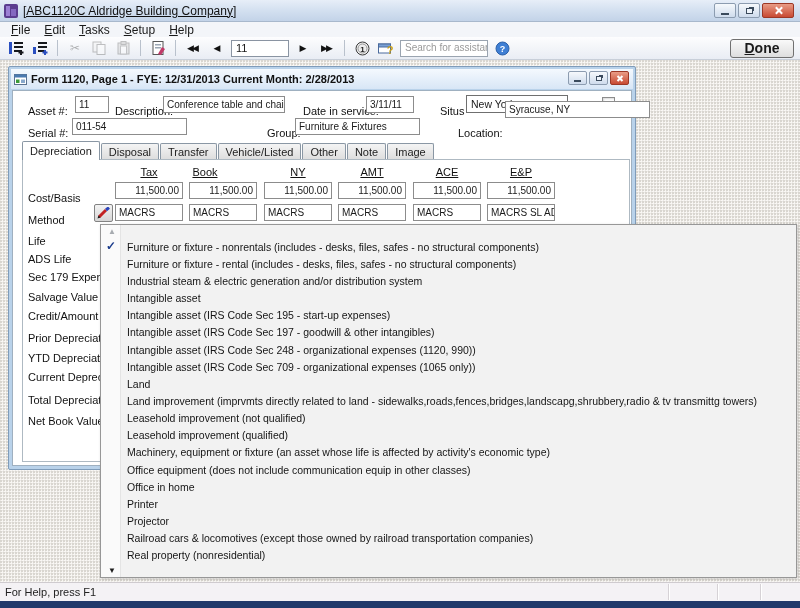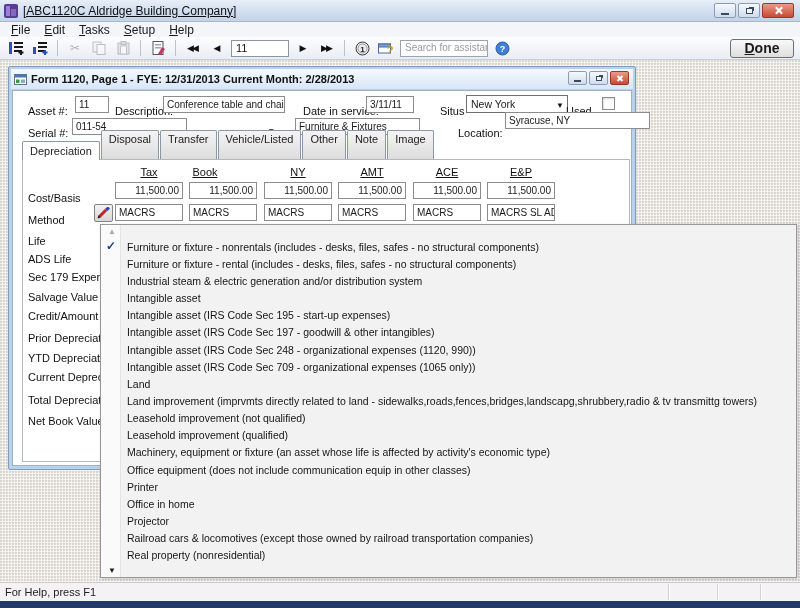--- a/index.html
+++ b/index.html
@@ -61,21 +61,21 @@
 
   .form-label { position:absolute; font-size:11px; color:#111; white-space:nowrap;margin-top:6px; }
   .field { position:absolute; background:#fff; border:1px solid #8c8c8c; font-size:10px; padding:1px 3px;
     white-space:nowrap; overflow:hidden; line-height:13px; }
   .combo { position:absolute; background:#fff; border:1px solid #6f6f6f; font-size:10.5px; padding:1px 4px; line-height:14px; }
   .combo .arrow { position:absolute; right:3px; top:3px; font-size:8px; color:#111; }
   .checkbox { position:absolute; width:13px; height:13px; background:#fff; border:1px solid #8c8c8c; box-shadow:inset 1px 1px 2px #d9d9d9; }
 
   
   .tabs { position:absolute; left:22px; top:141px; display:flex; height:19px; align-items:flex-end; }
-  .tab { height:30px; padding:2px 7px 0 7px; margin-right:1px; font-size:11px; border:1px solid #8a97a4; border-bottom:none;
+  .tab { height:17px; padding:2px 7px 0 7px; margin-right:1px; font-size:11px; border:1px solid #8a97a4; border-bottom:none;
     border-radius:2px 2px 0 0; background:linear-gradient(#f4f4f4,#dcdcdc); color:#222; }
   .tab.active { height:19px; background:#fff; position:relative; z-index:3; font-size:11px; padding-top:3px; }
   .tab-panel { position:absolute; left:22px; top:159px; width:608px; height:303px; border:1px solid #aeb9c2; background:#fff; }
 
   .col-head { position:absolute; width:68px; text-align:center; font-size:11px; text-decoration:underline; color:#111; }
   .cell { position:absolute; width:68px; height:17px; background:#fff; border:1px solid #8c8c8c; font-size:10px;
     line-height:14px; padding:1px 3px; white-space:nowrap; overflow:hidden; }
   .cell.num { text-align:right; }
 
   .wizard-btn { position:absolute; left:94px; top:204px; width:19px; height:18px; border:1px solid #828282; border-radius:2px;
@@ -260,21 +260,21 @@
     <span class="arrow">▼</span>
   </div>
   <div class="form-label" style="left:566px; top:99px;">Used</div>
   <div class="checkbox" style="left:602px; top:97px;"></div>
 
   <div class="form-label" style="left:28px; top:121px;">Serial #:</div>
   <div class="field" style="left:72px; top:118px; width:115px; height:17px;">011-54</div>
   <div class="form-label" style="left:267px; top:121px;">Group:</div>
   <div class="field" style="left:295px; top:118px; width:125px; height:17px;">Furniture &amp; Fixtures</div>
   <div class="form-label" style="left:458px; top:121px;">Location:</div>
-  <div class="field" style="left:505px; top:112px; width:145px; height:17px;">Syracuse, NY</div>
+  <div class="field" style="left:505px; top:101px; width:145px; height:17px;">Syracuse, NY</div>
 
   <div class="tabs" id="tabs">
       <span class="tab active">Depreciation</span>
       <span class="tab">Disposal</span>
       <span class="tab">Transfer</span>
       <span class="tab">Vehicle/Listed</span>
       <span class="tab">Other</span>
       <span class="tab">Note</span>
       <span class="tab">Image</span>
     </div>
@@ -370,24 +370,24 @@
         <div class="dd-item">
           <span>Leasehold improvement (qualified)</span>
         </div>
         <div class="dd-item">
           <span>Machinery, equipment or fixture (an asset whose life is affected by activity's economic type)</span>
         </div>
         <div class="dd-item">
           <span>Office equipment (does not include communication equip in other classes)</span>
         </div>
         <div class="dd-item">
+          <span>Office in home</span>
+        </div>
+        <div class="dd-item">
           <span>Printer</span>
-        </div>
-        <div class="dd-item">
-          <span>Office in home</span>
         </div>
         <div class="dd-item">
           <span>Projector</span>
         </div>
         <div class="dd-item">
           <span>Railroad cars &amp; locomotives (except those owned by railroad transportation companies)</span>
         </div>
         <div class="dd-item">
           <span>Real property (nonresidential)</span>
         </div>

